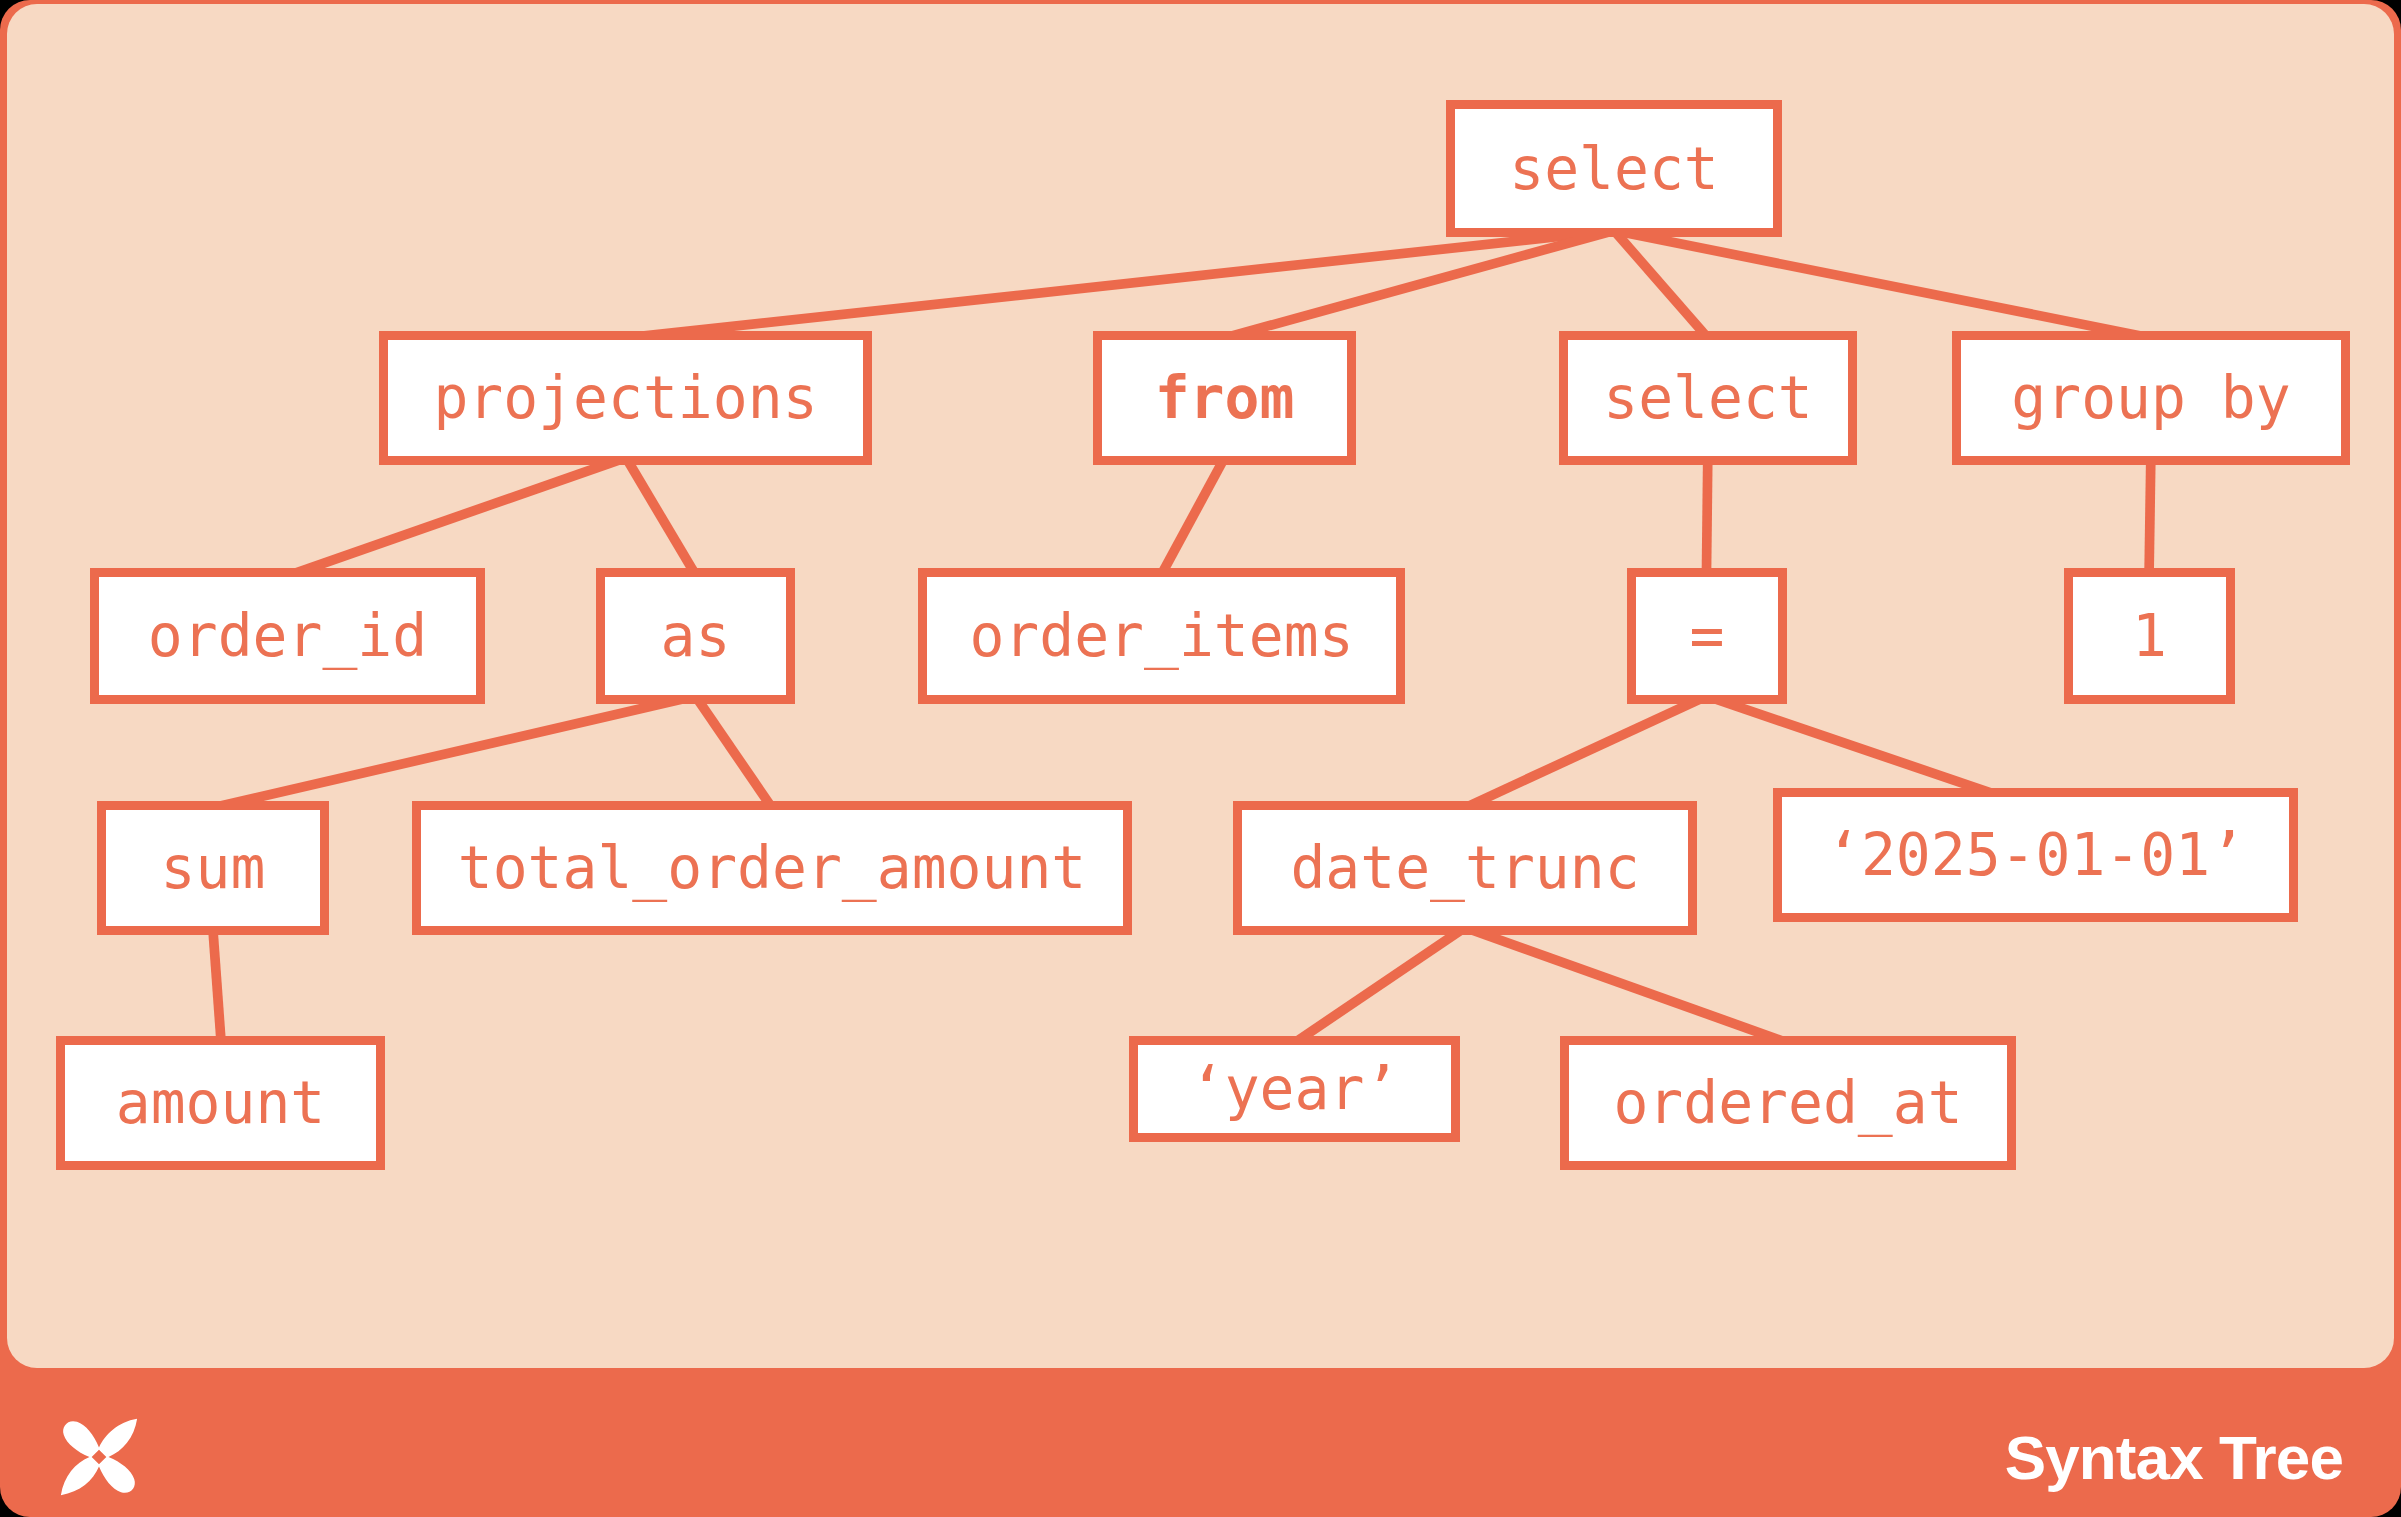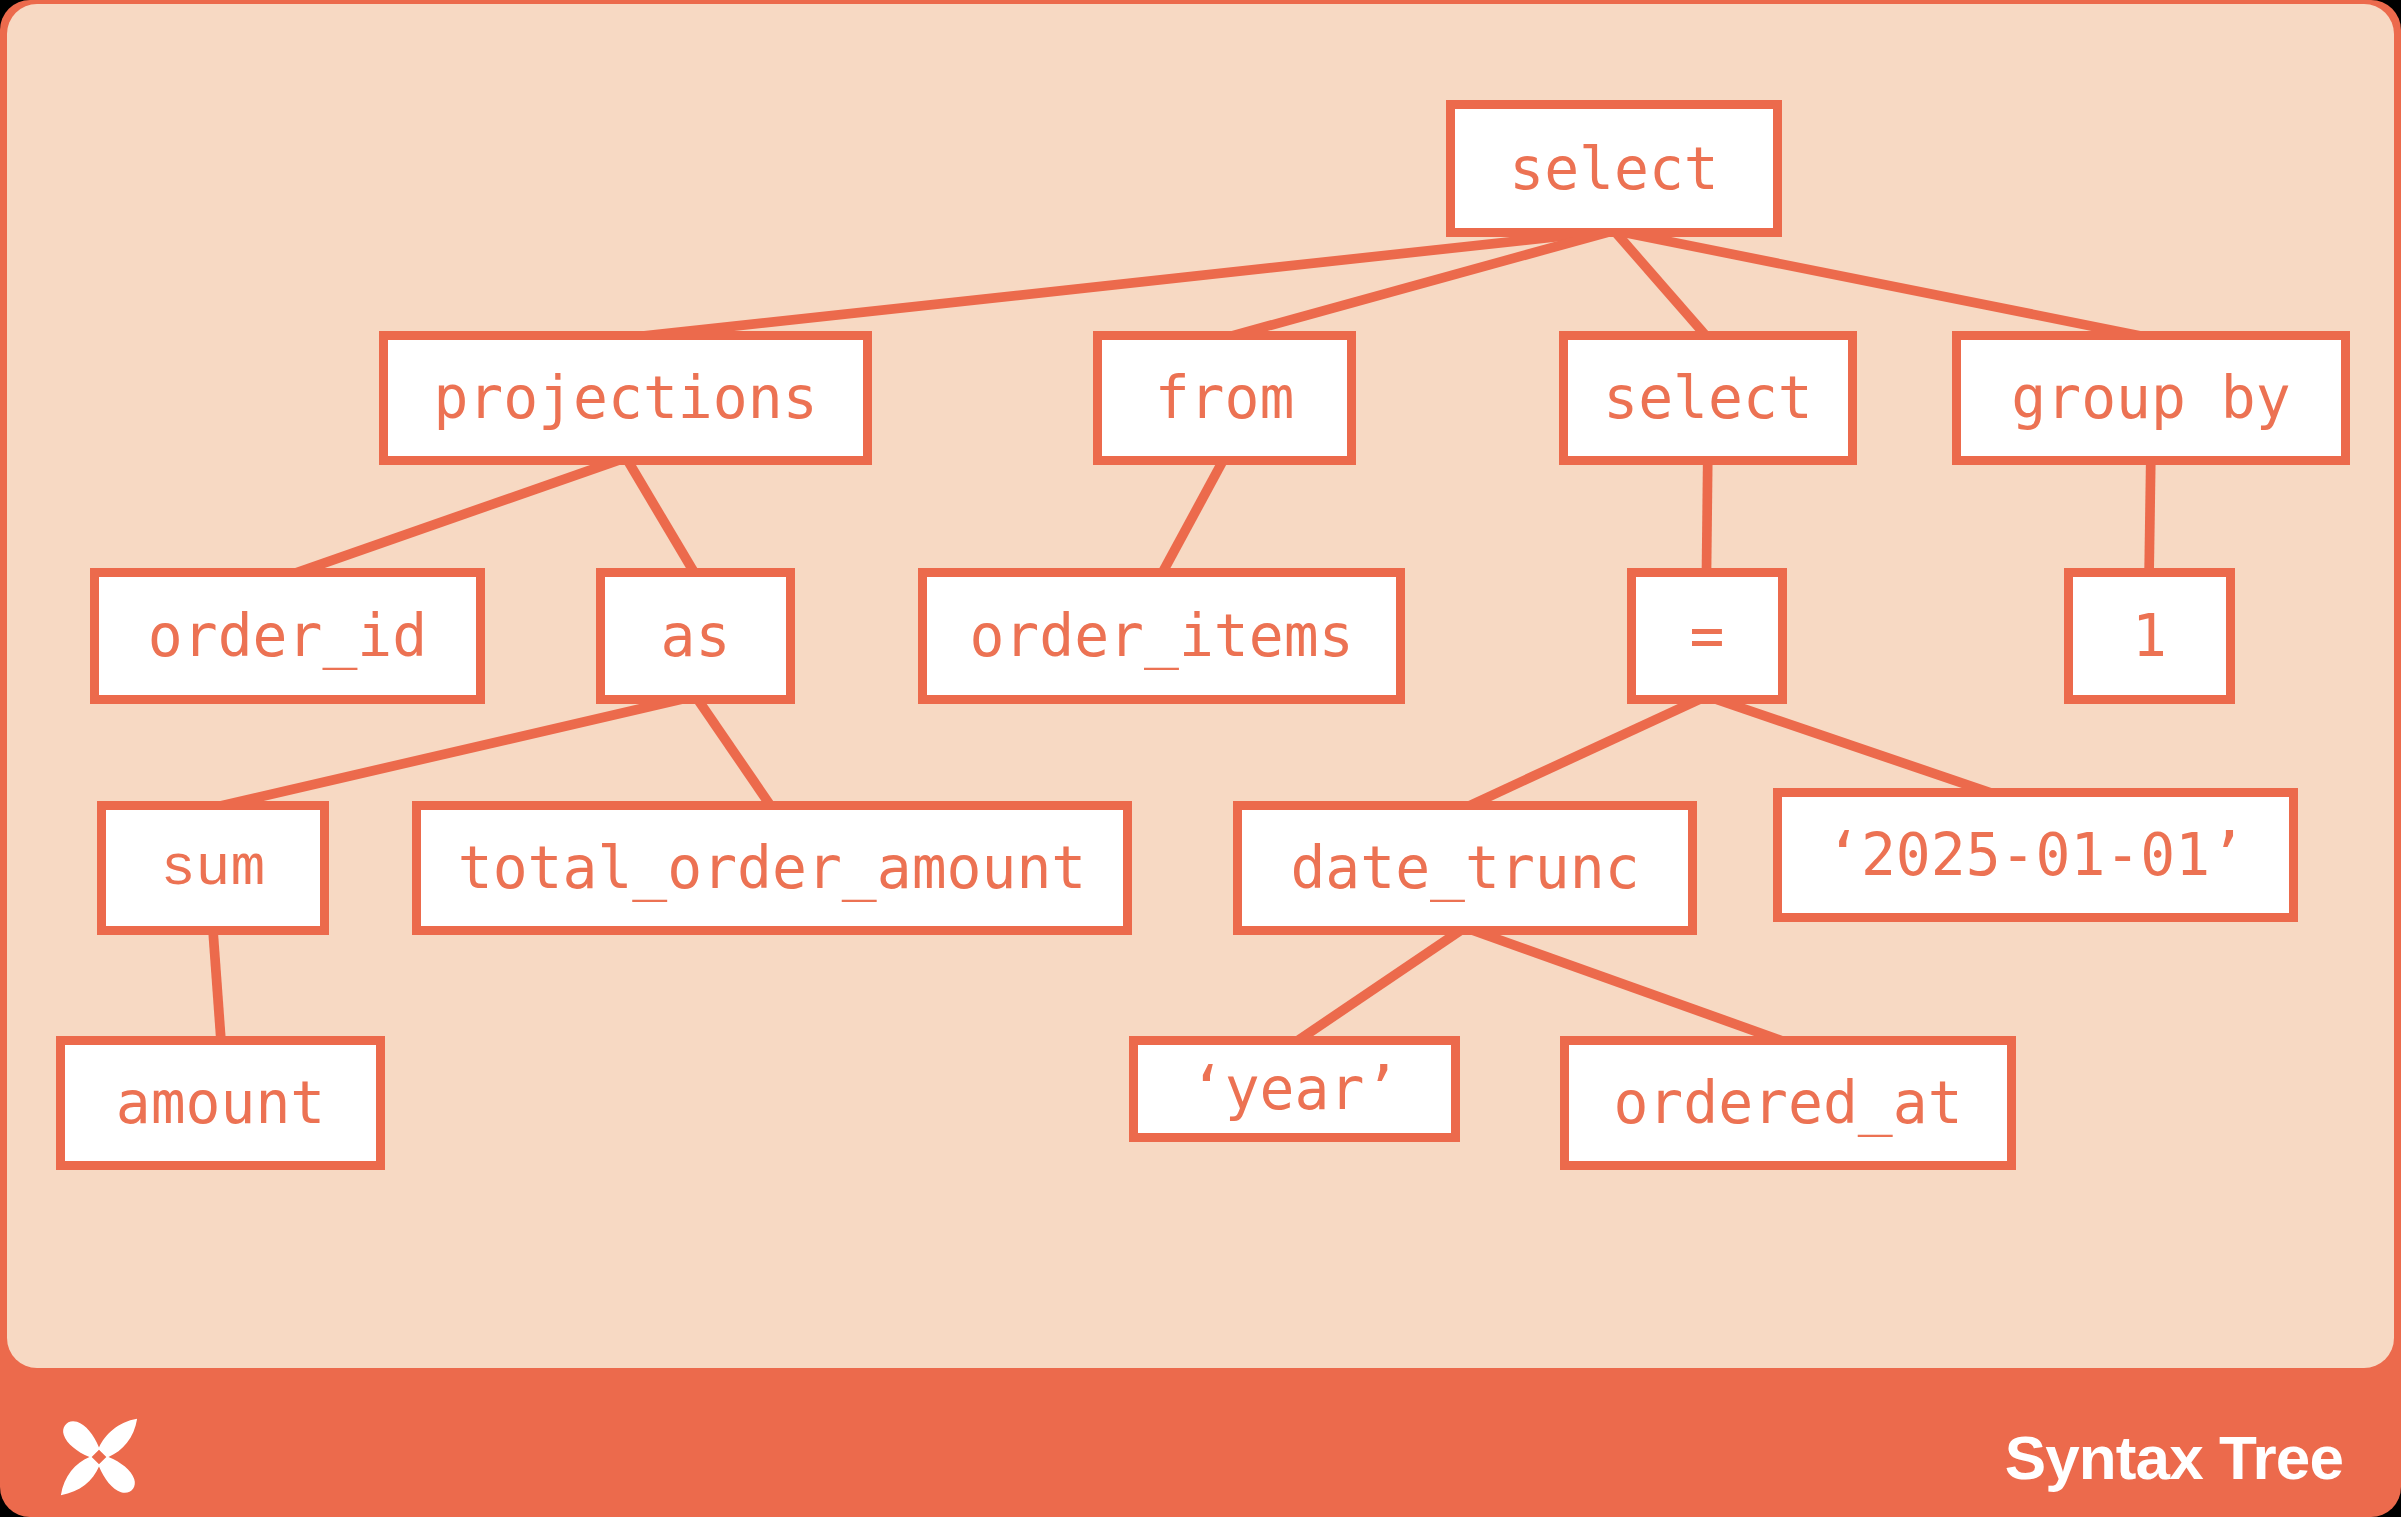--- a/index.html
+++ b/index.html
@@ -78,24 +78,24 @@
       <line x1="1939" y1="791" x2="2312" y2="918" stroke="#EC6A4C" stroke-width="11"></line>
       <line x1="1834" y1="262" x2="2444" y2="384" stroke="#EC6A4C" stroke-width="11"></line>
       <line x1="2444" y1="520" x2="2442" y2="653" stroke="#EC6A4C" stroke-width="11"></line>
     </svg>
 
   <div id="nodes-layer">
       <div class="node" style="left: 1446px; top: 100px; width: 336px; height: 137px; text-align: right;">select</div>
       <div class="node" style="left: 379px; top: 331px; width: 493px; height: 134px;">projections</div>
       <div class="node" style="left: 90px; top: 568px; width: 395px; height: 136px;">order_id</div>
       <div class="node" style="left: 596px; top: 568px; width: 199px; height: 136px;">as</div>
-      <div class="node" style="left: 97px; top: 801px; width: 232px; height: 134px; font-family: Liberation Mono, monospace;">sum</div>
+      <div class="node" style="left: 97px; top: 801px; width: 232px; height: 134px;">sum</div>
       <div class="node" style="left: 56px; top: 1036px; width: 329px; height: 134px;">amount</div>
       <div class="node" style="left: 412px; top: 801px; width: 720px; height: 134px;">total_order_amount</div>
-      <div class="node" style="left: 1093px; top: 331px; width: 263px; height: 134px;">from</div>
+      <div class="node" style="left: 1093px; top: 331px; width: 263px; height: 134px; font-weight: bold;">from</div>
       <div class="node" style="left: 918px; top: 568px; width: 487px; height: 136px;">order_items</div>
       <div class="node" style="left: 1559px; top: 331px; width: 298px; height: 134px;">select</div>
       <div class="node" style="left: 1627px; top: 568px; width: 160px; height: 136px;">=</div>
       <div class="node" style="left: 1233px; top: 801px; width: 464px; height: 134px;">date_trunc</div>
       <div class="node" style="left: 1129px; top: 1036px; width: 331px; height: 106px;">‘year’</div>
       <div class="node" style="left: 1560px; top: 1036px; width: 456px; height: 134px;">ordered_at</div>
       <div class="node" style="left: 1773px; top: 788px; width: 525px; height: 134px;">‘2025-01-01’</div>
       <div class="node" style="left: 1952px; top: 331px; width: 398px; height: 134px;">group by</div>
       <div class="node" style="left: 2064px; top: 568px; width: 171px; height: 136px;">1</div>
     </div>

